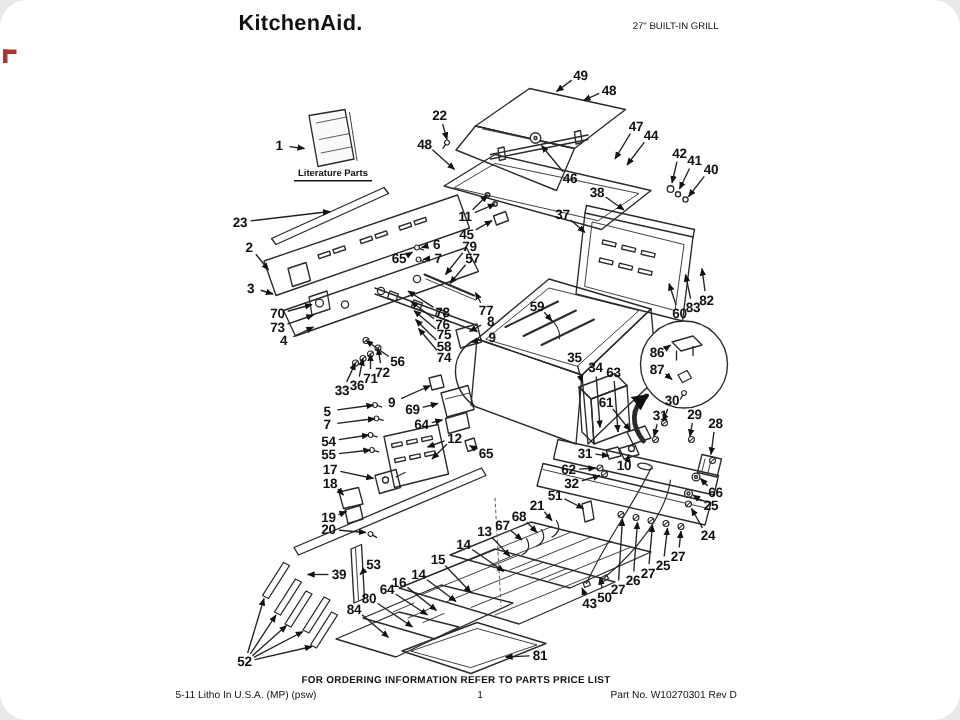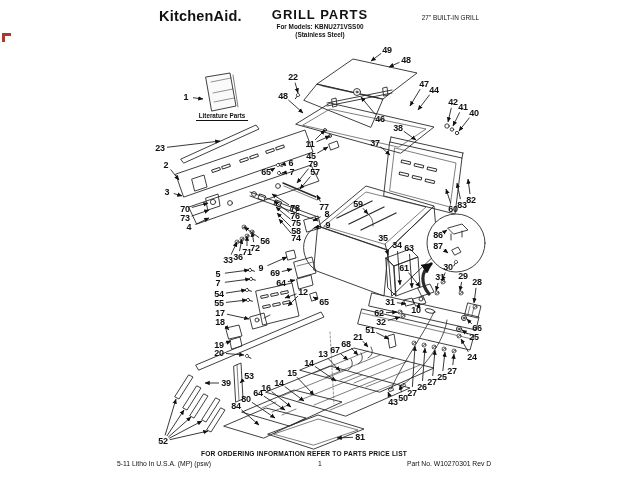--- a/index.html
+++ b/index.html
@@ -1,17 +1,17 @@
 <!DOCTYPE html>
 <html><head>
 <meta charset="utf-8">
 <style>
   html,body{margin:0;padding:0;background:#e8e8e8;}
   #page{position:relative;width:640px;height:480px;background:#ffffff;overflow:hidden;
-        font-family:"Liberation Sans","DejaVu Sans",sans-serif;color:#111;}
+        font-family:"Liberation Sans","DejaVu Sans",sans-serif;color:#111;border-radius:18px;}
   .abs{position:absolute;}
   #brand{left:159px;top:8px;font-size:14.5px;font-weight:800;letter-spacing:.2px;}
   #titleblock{left:230px;top:0;width:180px;text-align:center;}
   #title{position:relative;margin-top:7px;font-size:13px;font-weight:bold;letter-spacing:1px;}
   #models{font-size:6.4px;font-weight:bold;margin-top:1px;}
   #finish{font-size:6.4px;font-weight:bold;margin-top:1px;}
   #product{left:407px;top:14px;width:72px;font-size:6.4px;text-align:right;}
   #litlabel{left:196px;top:112px;width:52px;text-align:center;font-size:6.3px;font-weight:bold;
             border-bottom:1px solid #111;padding-bottom:1px;}
   #ordernote{left:154px;top:450px;width:300px;text-align:center;font-size:6.6px;font-weight:bold;letter-spacing:.2px;}
@@ -23,25 +23,20 @@
   .callout{font:bold 9px "Liberation Sans","DejaVu Sans",sans-serif;fill:#111;text-anchor:middle;letter-spacing:-.2px;}
   .leader{stroke:#222;stroke-width:.9;fill:none;}
 </style>
 </head>
 <body>
 
 <div id="page">
   <div id="cornermark" class="abs"></div>
 
   <div id="brand" class="abs">KitchenAid.</div>
-  <div id="titleblock" class="abs">
-    <div id="title">GRILL PARTS</div>
-    <div id="models">For Models: KBNU271VSS00</div>
-    <div id="finish">(Stainless Steel)</div>
-  </div>
   <div id="product" class="abs">27" BUILT-IN GRILL</div>
 
   <div id="litlabel" class="abs">Literature Parts</div>
 
   <svg id="diagram" width="640" height="480" viewBox="0 0 640 480">
     <defs>
       <marker id="ah" viewBox="0 0 8 8" refX="6.5" refY="4" markerWidth="6.5" markerHeight="6.5" orient="auto">
         <path d="M0,1 L7,4 L0,7 z" fill="#111"></path>
       </marker>
       <marker id="ahBig" viewBox="0 0 10 10" refX="8" refY="5" markerWidth="11" markerHeight="11" orient="auto" markerUnits="userSpaceOnUse">

